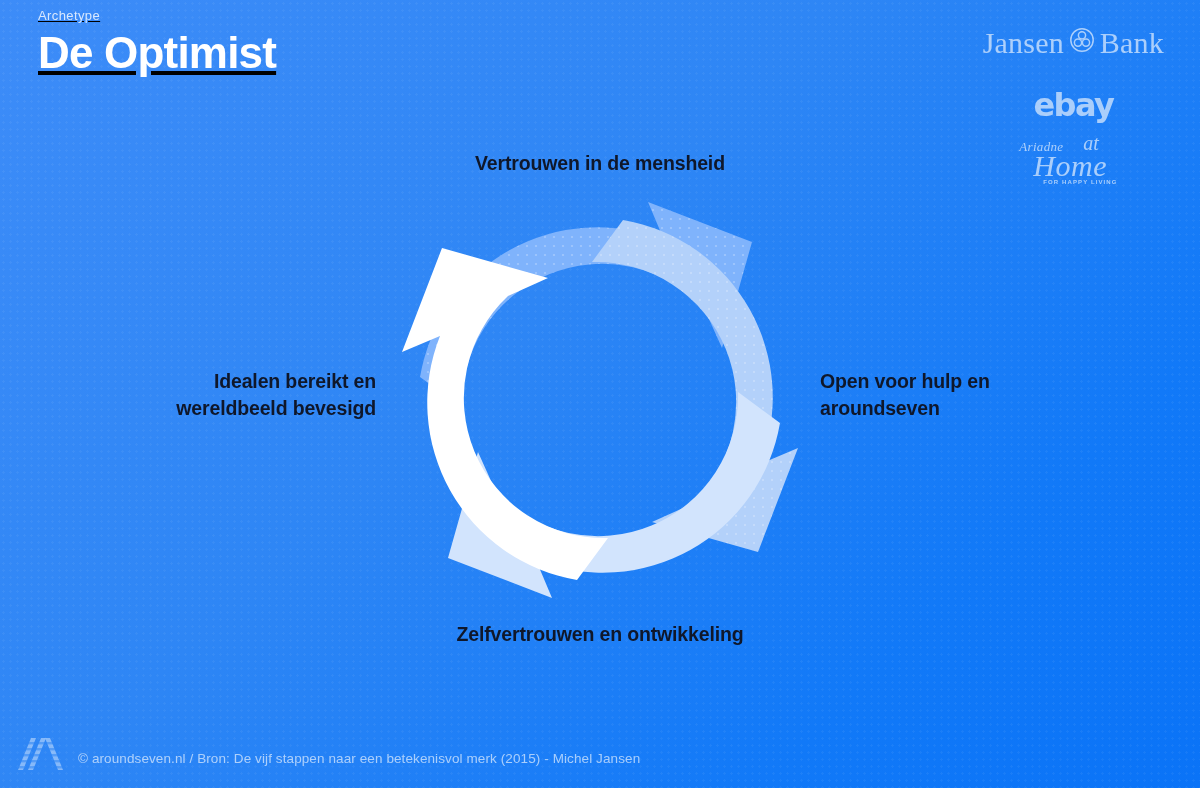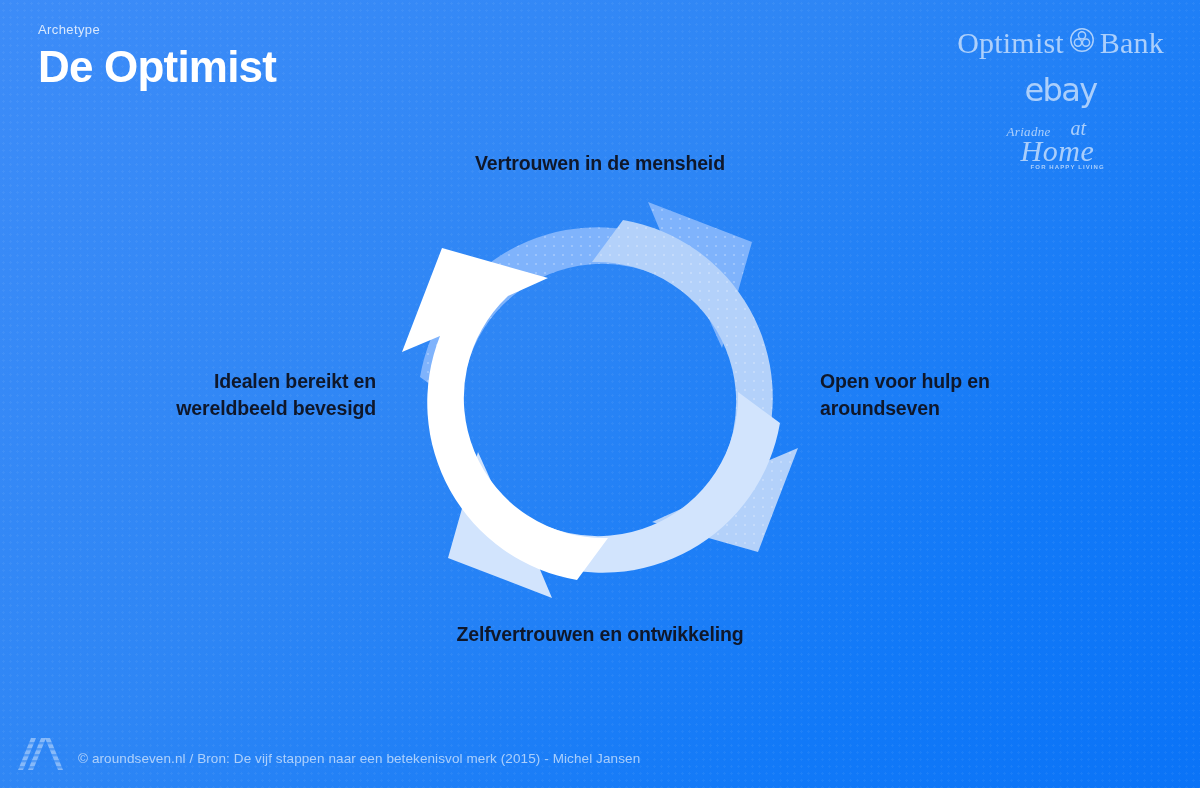--- a/index.html
+++ b/index.html
@@ -20,21 +20,21 @@
   }
   #bg-texture{
     position:absolute; inset:0;
     background-image:
       radial-gradient(rgba(255,255,255,.055) 1px, transparent 1.2px);
     background-size:7px 7px;
     opacity:.9;
   }
 
   
-  #header{ position:absolute; left:38px; top:22px; }
+  #header{ position:absolute; left:38px; top:8px;text-decoration:underline; }
   #eyebrow{
     font-size:13px; letter-spacing:.4px;
     color:rgba(255,255,255,.80); font-weight:400;
   }
   #page-title{
     margin-top:7px;
     font-size:44px; line-height:1.05; font-weight:700;
     letter-spacing:-.8px; color:#ffffff;
   }
 
@@ -48,23 +48,23 @@
 
   #logo-triodos{
     font-family:"Liberation Serif", serif;
     font-size:30px; letter-spacing:.2px;
     display:flex; align-items:center; gap:5px;
     white-space:nowrap;
   }
   #triodos-emblem{ display:block; }
 
   #logo-ebay{
-    font-size:32px; font-weight:400; letter-spacing:-1.6px;
+    font-size:32px; font-weight:700; letter-spacing:-1.6px;
     font-family:"DejaVu Sans", sans-serif;
-    margin-top:2px;
+    margin-top:17px;
   }
 
   #logo-ariadne{
     position:relative; width:120px; height:50px;
     font-family:"Liberation Serif", serif;
     margin-top:2px;
   }
   #ariadne-line1{
     position:absolute; left:6px; top:4px;
     font-size:13px; font-style:italic; letter-spacing:.3px;
@@ -115,21 +115,21 @@
 <div id="bg-texture"></div>
 
 <div id="header">
   <div id="eyebrow">Archetype</div>
   <div id="page-title">De Optimist</div>
 </div>
 
 <div id="logo-strip">
 
   <div class="logo" id="logo-triodos">
-    <span>Optimist</span>
+    <span>Jansen</span>
     <span id="triodos-emblem">
       <svg width="26" height="26" viewBox="0 0 26 26" aria-hidden="true">
         <circle cx="13" cy="13" r="11.2" fill="none" stroke="#ffffff" stroke-width="1.5"></circle>
         <circle cx="13" cy="8.3" r="3.6" fill="none" stroke="#ffffff" stroke-width="1.5"></circle>
         <circle cx="9" cy="15.6" r="3.6" fill="none" stroke="#ffffff" stroke-width="1.5"></circle>
         <circle cx="17" cy="15.6" r="3.6" fill="none" stroke="#ffffff" stroke-width="1.5"></circle>
       </svg>
     </span>
     <span>Bank</span>
   </div>

